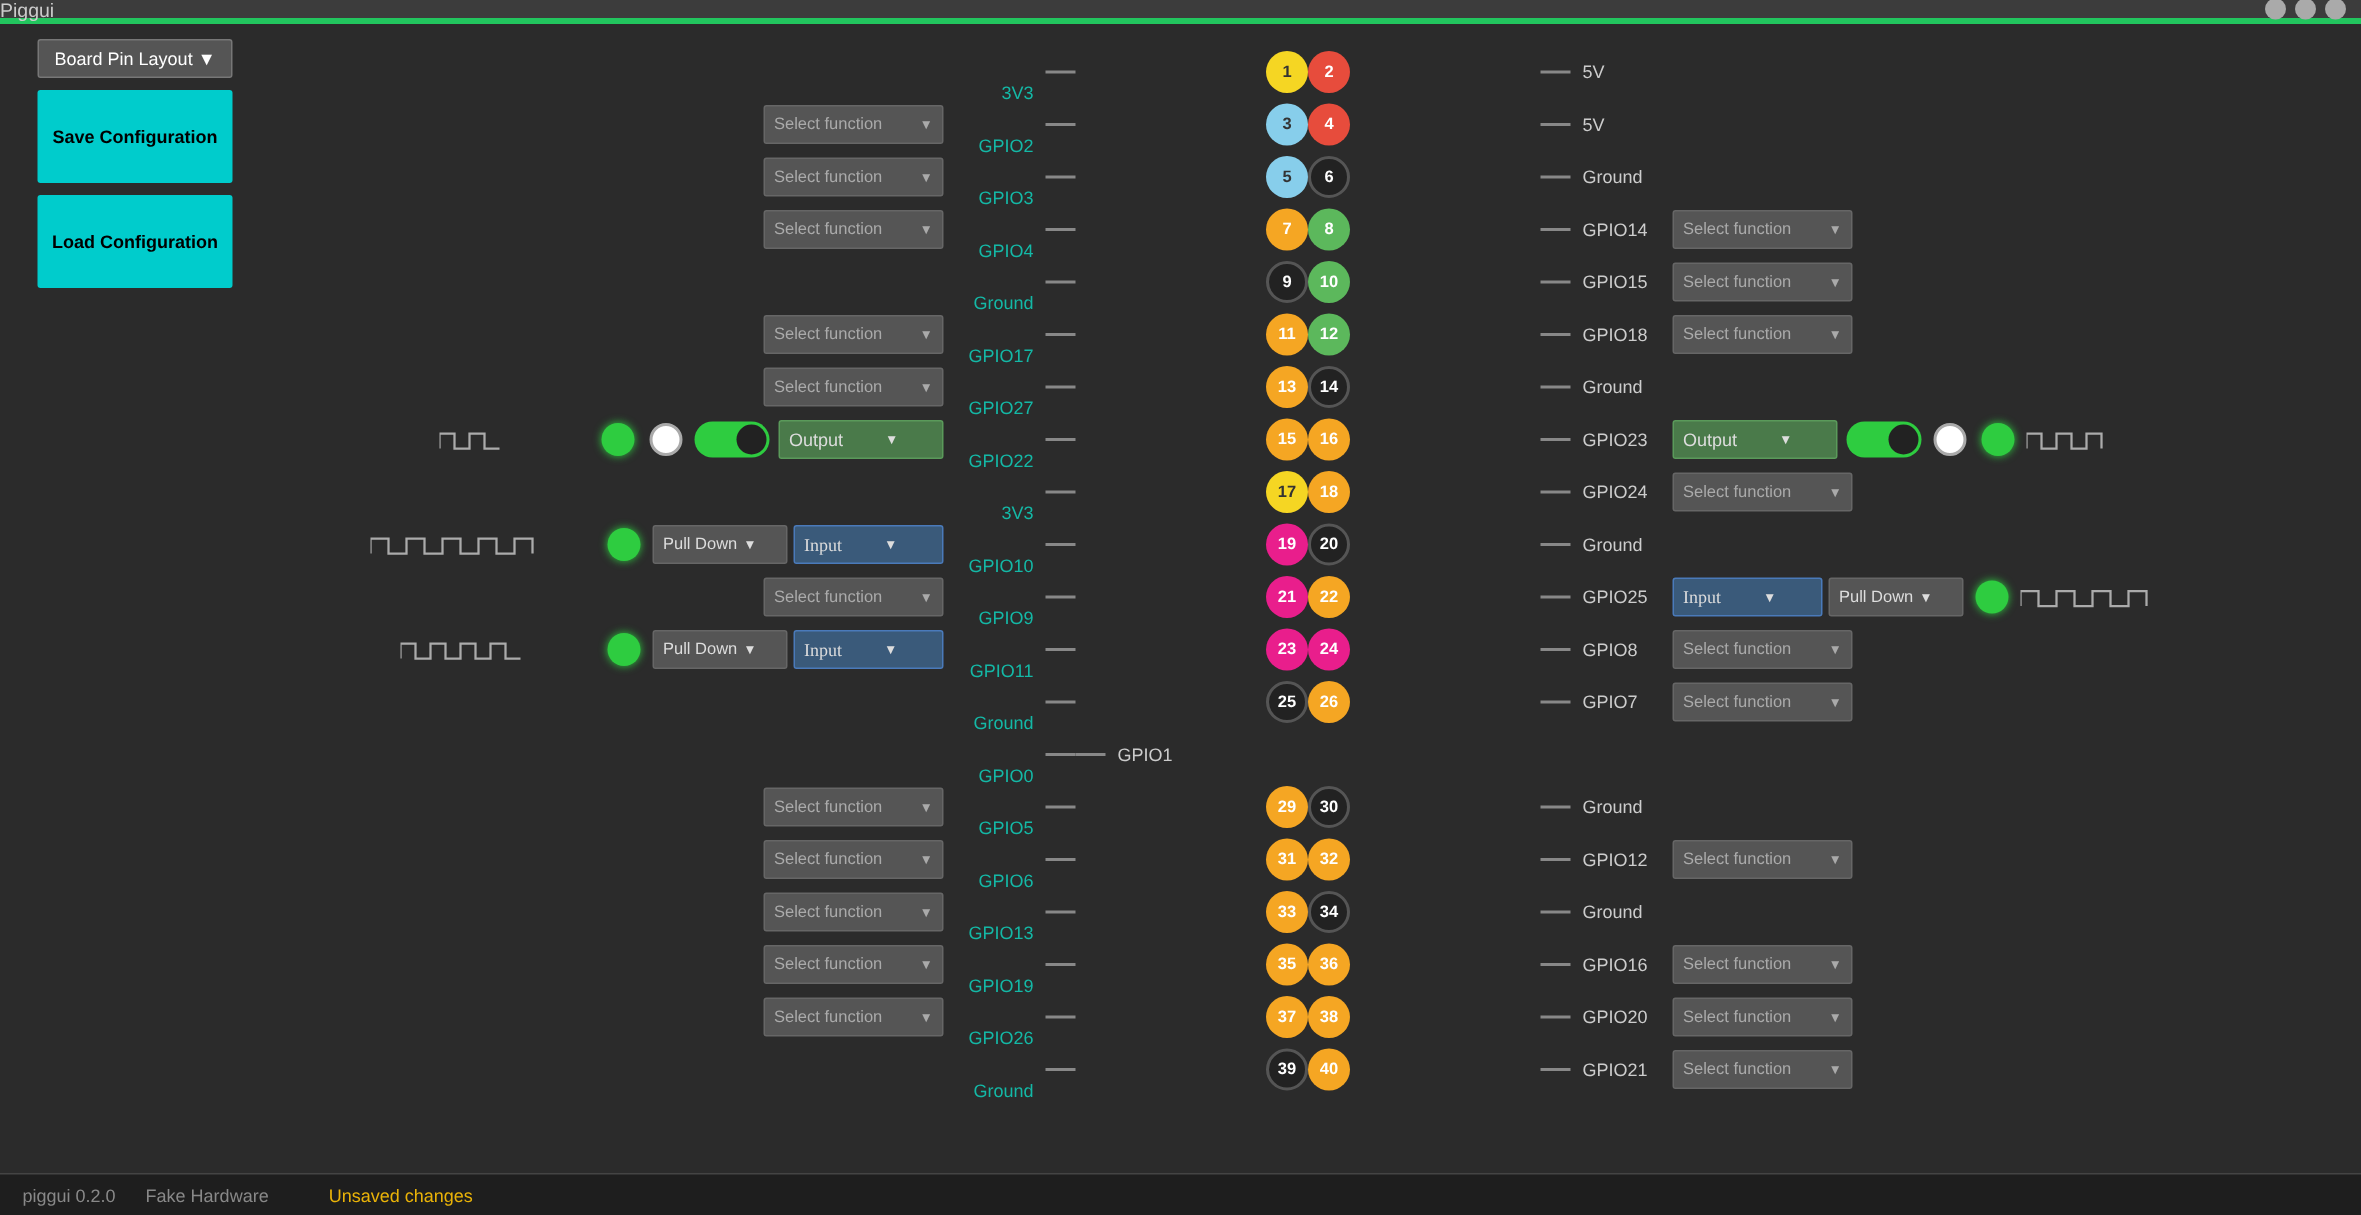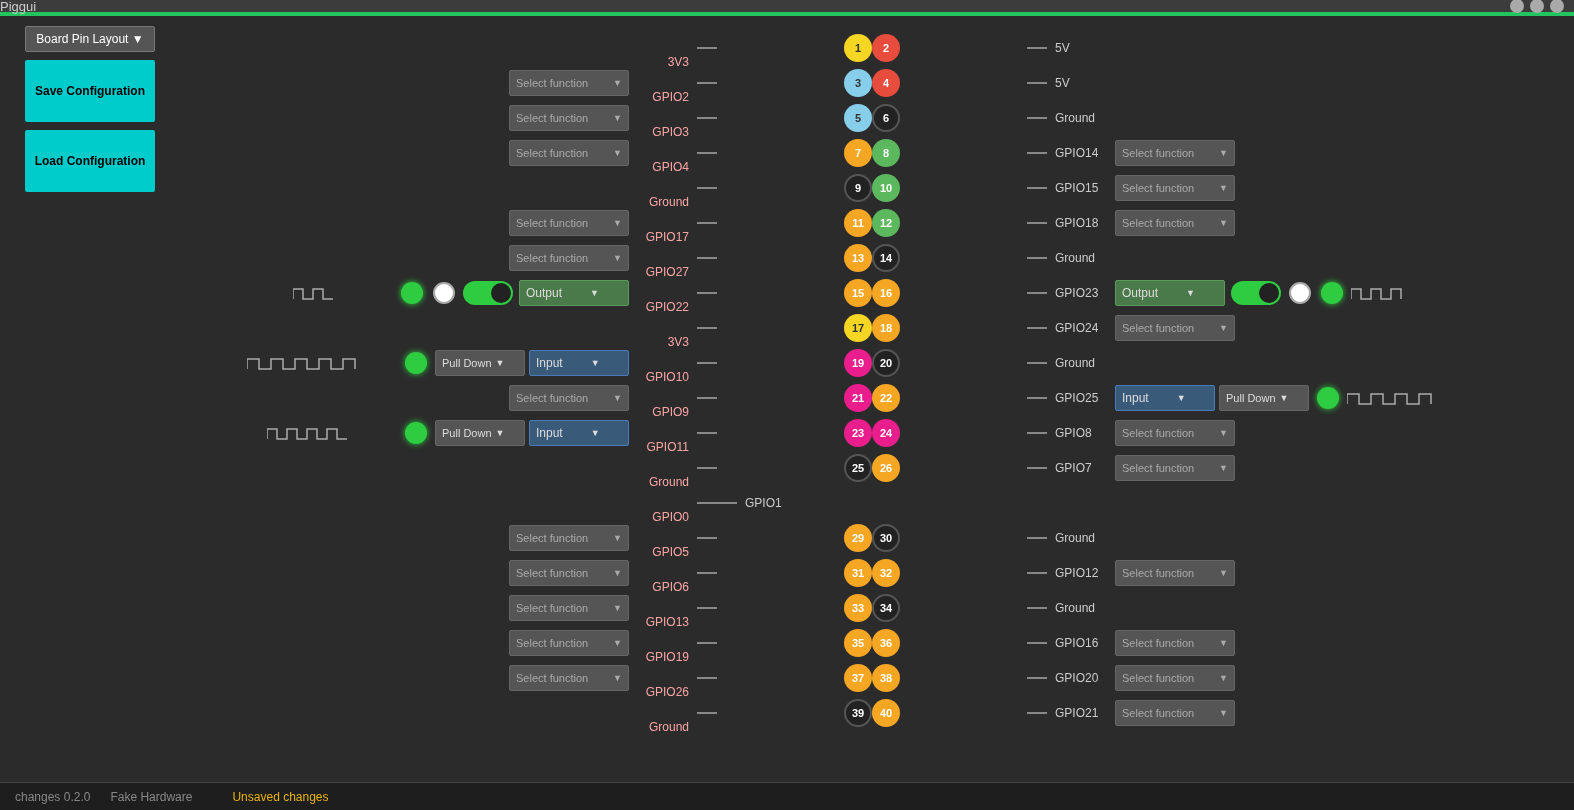--- a/index.html
+++ b/index.html
@@ -117,21 +117,21 @@
     }
     .center-section {
       display: flex;
       align-items: center;
       width: 310px;
       justify-content: center;
       gap: 0;
       flex-shrink: 0;
     }
     .pin-label {
-      color: #fca5a5;
+      color: #14b8a6;
       font-size: 12px;
       min-width: 60px;
       text-align: right;
       padding-right: 4px;
       margin-top: 28px;
     }
     .pin-label-right {
       color: #ccc;
       font-size: 12px;
       min-width: 60px;
@@ -193,20 +193,21 @@
       align-items: center;
       gap: 24px;
     }
     .function-dropdown.output-green {
       background: #4a7a4a;
       border-color: #5a9a5a;
     }
     .function-dropdown.input-blue {
       background: #3a5a7a;
       border-color: #4a7aba;
+      font-family: Liberation Serif, serif;
     }
     .pulldown-dropdown {
       background: #555;
       color: #ddd;
       border: 1px solid #666;
       padding: 3px 6px;
       font-size: 11px;
       cursor: pointer;
       height: 26px;
       min-width: 90px;
@@ -733,16 +734,16 @@
               <span class="dropdown-arrow">▼</span>
           </div>
         </div>
       </div>
 
     </div>
   </div>
 </div>
 
 <div class="statusbar">
-  <span class="status-text">changes 0.2.0</span>
+  <span class="status-text">piggui 0.2.0</span>
   <span class="status-text">Fake Hardware</span>
   <span class="status-orange">Unsaved changes</span>
 </div>
 
 </body></html>

